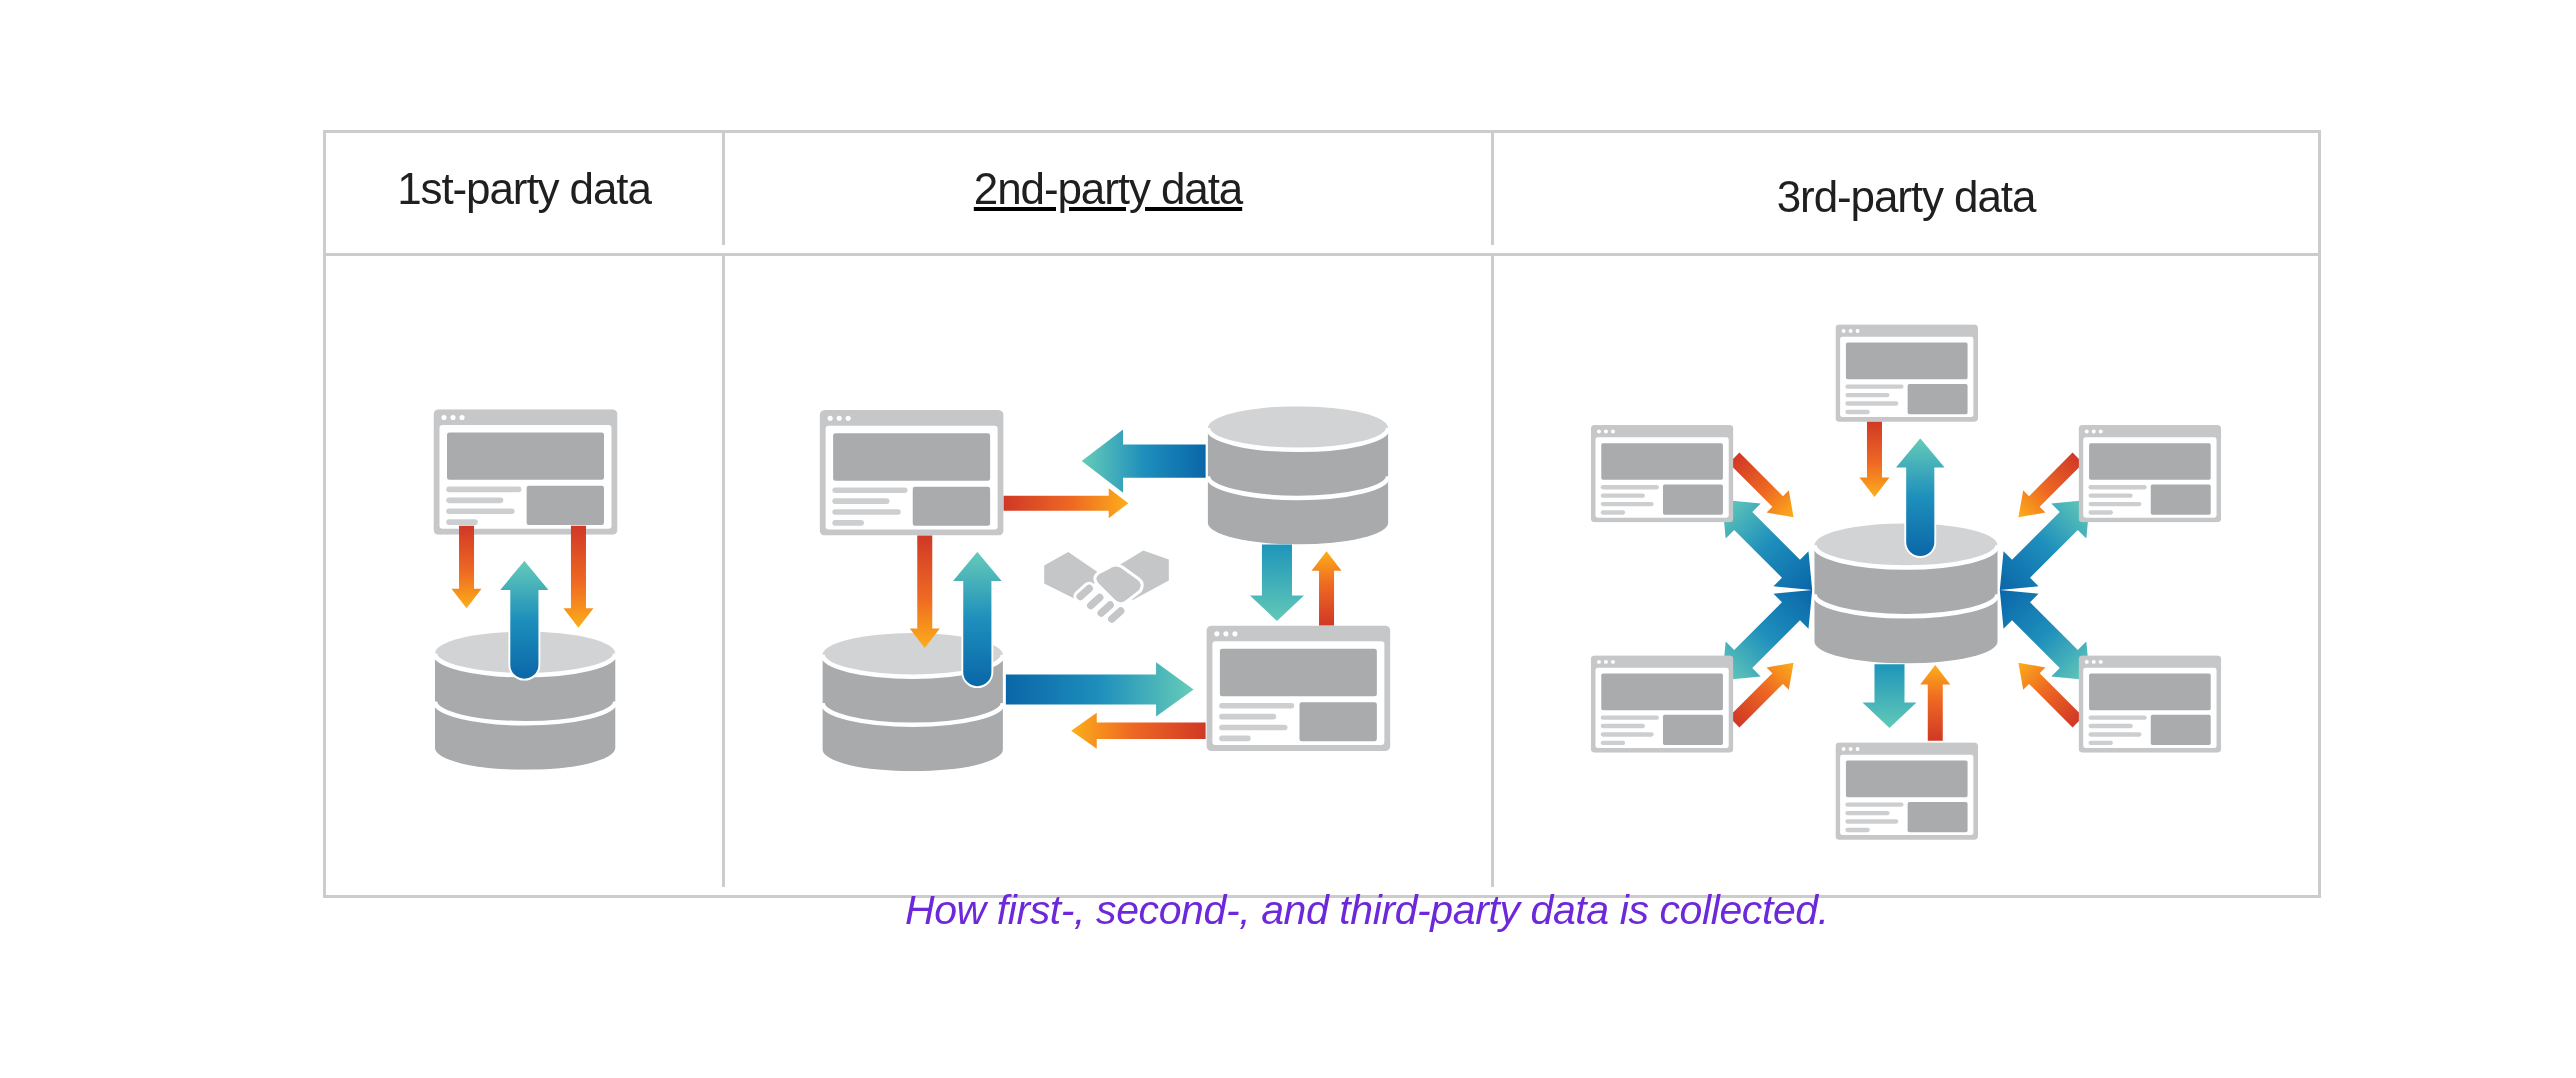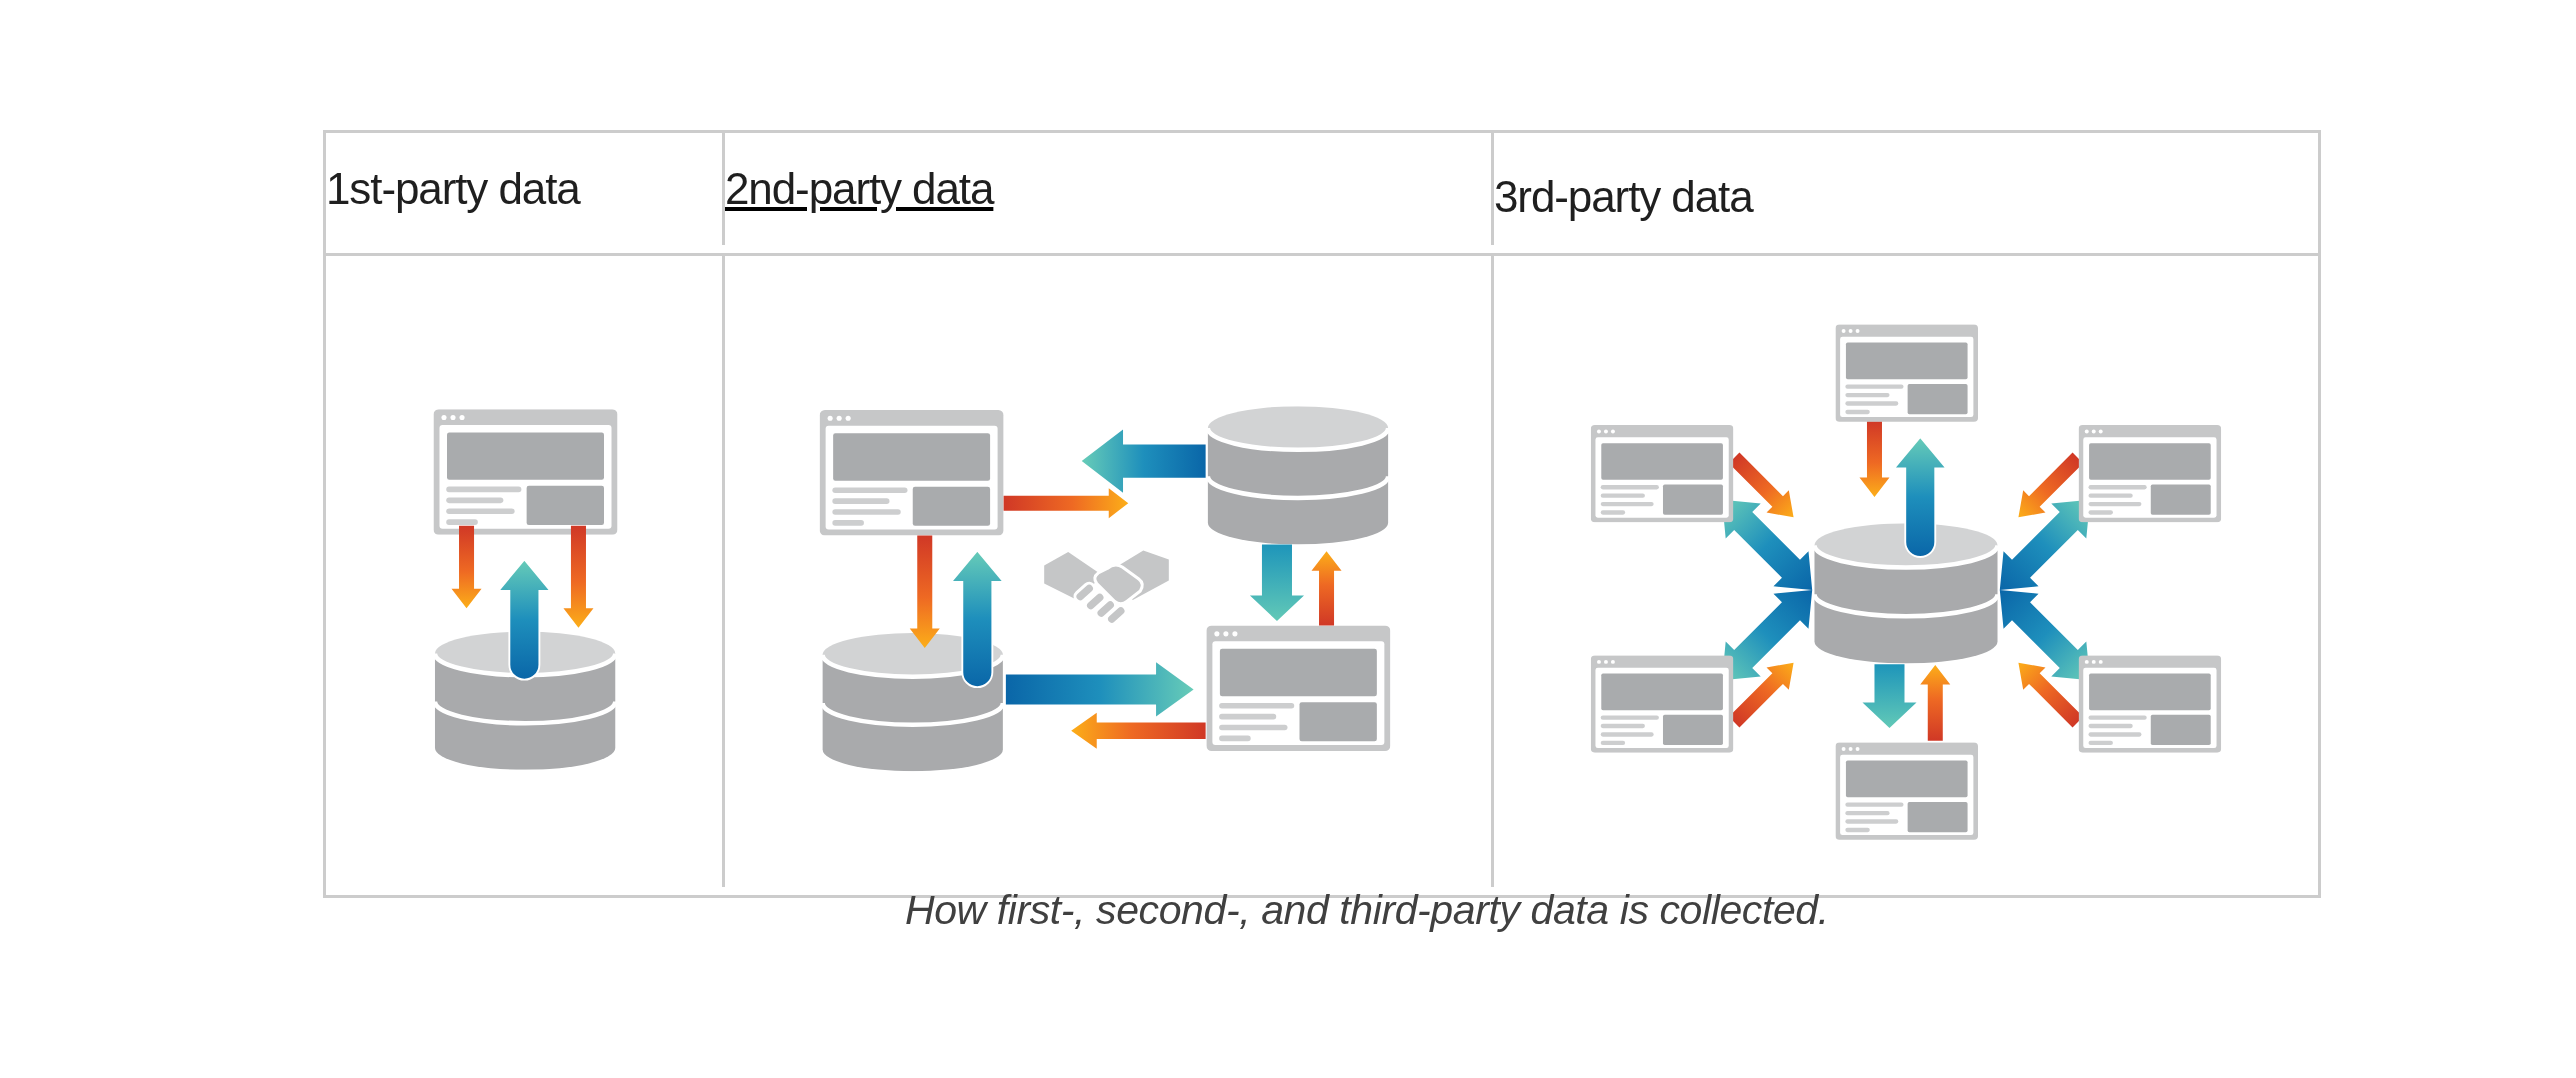--- a/index.html
+++ b/index.html
@@ -10,28 +10,28 @@
   .tablewrap{
     position:absolute;left:323px;top:130px;
     border:3.8px solid #cccccc;background:#fff;
   }
   .hrow{display:flex;border-bottom:3.8px solid #cccccc;}
   .brow{display:flex;}
   .cell{box-sizing:content-box;}
   .c1{width:396px;}
   .c2{width:766px;text-decoration:underline;}
   .c3{width:824px;margin-top:8px;}
-  .hcell{height:112px;display:flex;align-items:center;justify-content:flex-start;}
+  .hcell{height:112px;display:flex;align-items:center;justify-content:center;}
   .hcell span{font-size:44px;letter-spacing:-1.1px;color:#1f1f1f;}
   .div-r{border-right:3.8px solid #cccccc;}
   .bcell{height:631px;position:relative;}
   .bcell svg{position:absolute;left:0;top:0;display:block;}
   .caption{
     position:absolute;left:905px;top:888px;
-    font-size:41px;font-style:italic;color:#404040;letter-spacing:-0.4px;
+    font-size:41px;font-style:italic;color:#6d28d9;letter-spacing:-0.4px;
     white-space:nowrap;line-height:1.1;text-align:right;
   }
   .defsvg{position:absolute;width:0;height:0;}
 </style>
 </head>
 <body>
 
 <svg class="defsvg" aria-hidden="true">
   <defs>
     <linearGradient id="gradRed" x1="0" y1="0" x2="1" y2="0">

